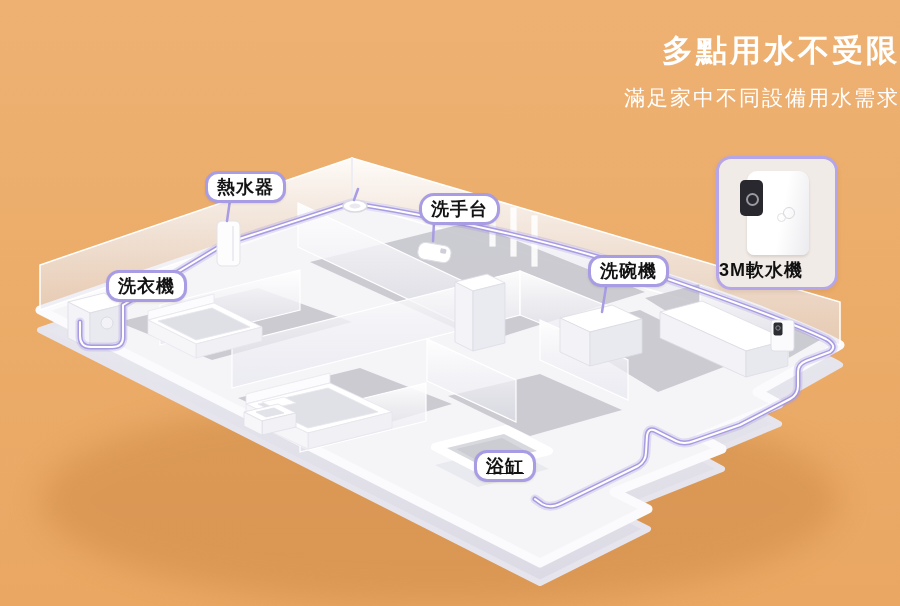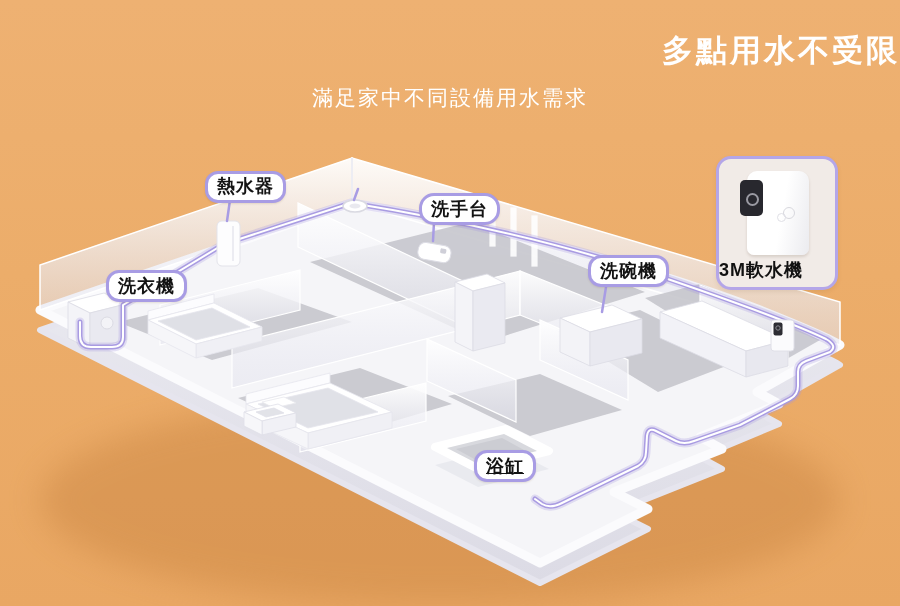--- a/index.html
+++ b/index.html
@@ -8,33 +8,33 @@
     font-family:"Liberation Sans","DejaVu Sans",sans-serif;
     background:linear-gradient(180deg,#eeb172 0%,#ecad6a 45%,#e9a763 100%);
   }
   .stage{position:absolute;inset:0;}
   
   .title{
     position:absolute;top:30px;left:0;width:100%;text-align:right;
     font-size:31px;font-weight:bold;color:#ffffff;letter-spacing:3px;
   }
   .subtitle{
-    position:absolute;top:84px;left:0;width:100%;text-align:center;
+    position:absolute;top:84px;left:0;width:100%;text-align:right;
     font-size:21px;font-weight:500;color:#ffffff;letter-spacing:2px;
   }
   
   svg.plan{position:absolute;left:0;top:0;z-index:1;}
   
   .pill{
     position:absolute;z-index:5;background:#ffffff;border:3px solid #a89ce4;
     border-radius:13px;padding:1px 9px;font-size:18px;font-weight:bold;
     color:#131313;letter-spacing:1px;line-height:1.35;white-space:nowrap;
     box-shadow:0 1px 2px rgba(120,90,40,.15);
   }
-  #lbl-heater{left:205px;top:171px;font-family:Liberation Mono, monospace;}
+  #lbl-heater{left:205px;top:171px;}
   #lbl-shower{left:337px;top:160px;}
   #lbl-basin{left:419px;top:193px;border-radius:15px;}
   #lbl-washer{left:106px;top:270px;}
   #lbl-dishwasher{left:588px;top:255px;}
   #lbl-bathtub{left:474px;top:450px;text-decoration:underline;}
   
   .card{
     position:absolute;left:716px;top:156px;width:116px;height:128px;z-index:5;
     background:#f1ebe7;border:3px solid #b4a6e8;border-radius:15px;
     box-shadow:0 2px 4px rgba(120,90,40,.12);

